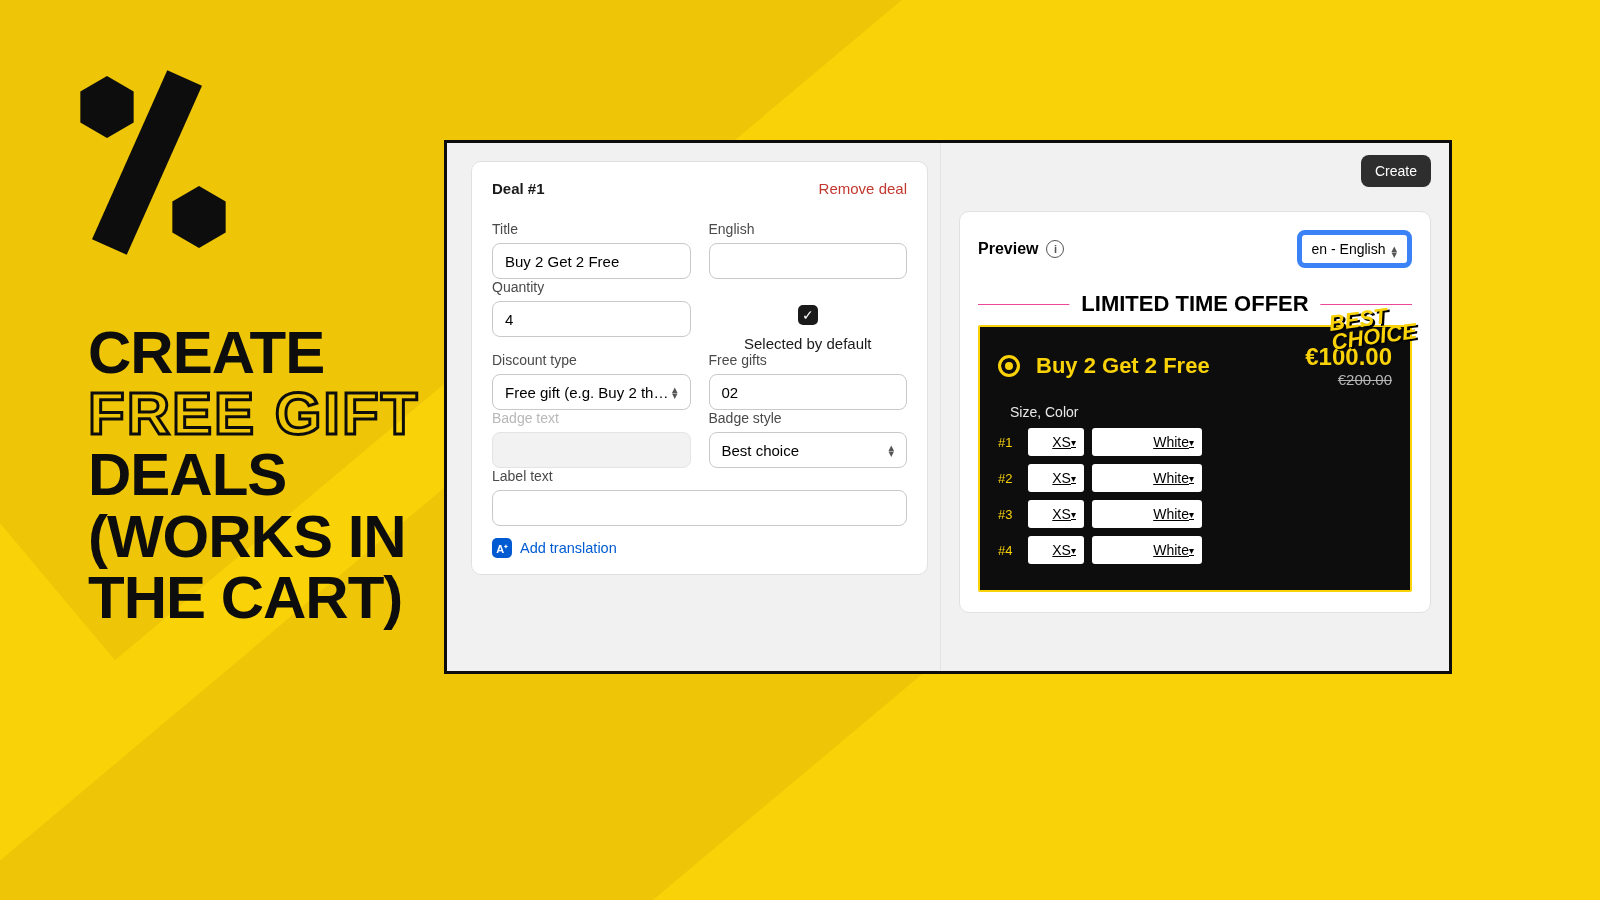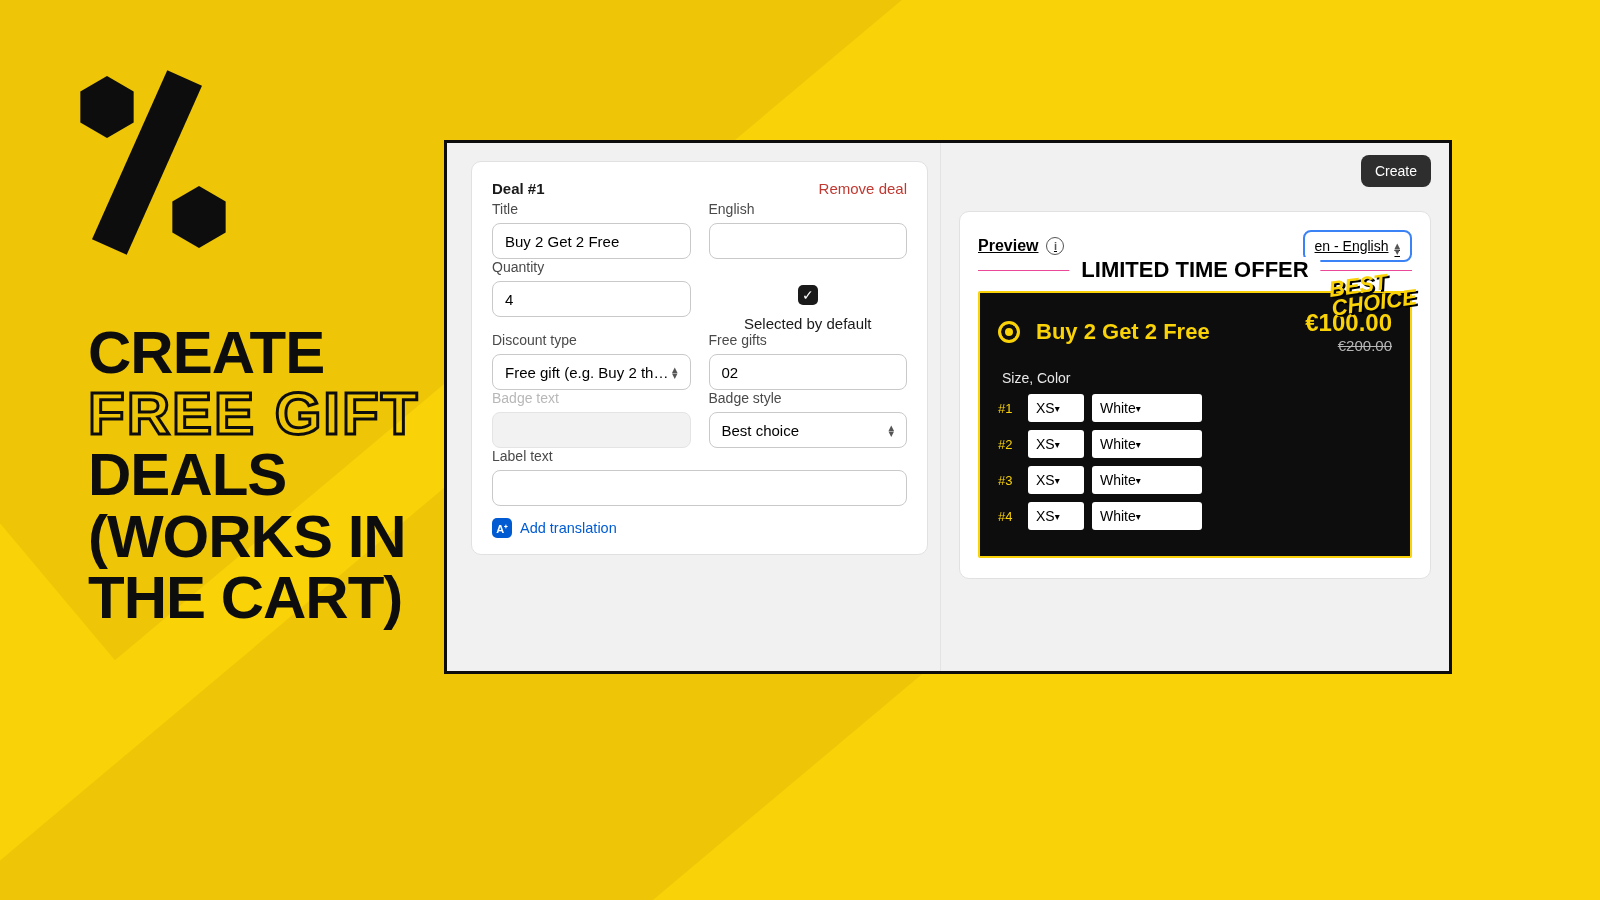--- a/index.html
+++ b/index.html
@@ -85,21 +85,21 @@
   .card {
     background: #fff;
     border: 1px solid #e1e1e3;
     border-radius: 10px;
     padding: 18px 20px 16px;
   }
   .card-head {
     display: flex;
     justify-content: space-between;
     align-items: baseline;
-    margin-bottom: 4px;
+    margin-bottom: 24px;
   }
   .card-title { font-size: 15px; font-weight: 600; color: #1a1a1a; }
   .remove-link { color: #c13830; font-size: 15px; cursor: pointer; }
   .row { display: flex; gap: 18px; margin-bottom: 0; }
   .field { flex: 1; display: flex; flex-direction: column; }
   .flabel { font-size: 14px; color: #4a4a4a; margin-bottom: 6px; }
   .flabel.disabled { color: #b8b8b8; }
   .input, .select {
     height: 36px;
     border: 1px solid #c9c9c9;
@@ -146,27 +146,26 @@
     padding: 8px 14px; font-size: 14px; font-weight: 500;
     cursor: pointer;
   }
   .preview-card {
     background: #fff; border: 1px solid #e1e1e3; border-radius: 10px;
     padding: 18px 18px 20px;
     margin-top: 52px;
   }
   .preview-head {
     display: flex; justify-content: space-between; align-items: center;
-    margin-bottom: 8px;
-    text-decoration: underline;
+    margin-bottom: 36px;
   }
   .ptitle { font-size: 16px; font-weight: 600; display: flex; align-items: center; gap: 8px; }
   .info-ico { width: 18px; height: 18px; border: 1.6px solid #555; border-radius: 50%; display:flex;align-items:center;justify-content:center;font-size:11px;font-weight:700;color:#555; }
   .lang-sel {
-    border: 2px solid #3b82f6; border-radius: 8px; padding: 6px 10px;
+    border: 5px solid #3b82f6; border-radius: 8px; padding: 6px 10px;
     font-size: 14px; display: flex; align-items: flex-end; gap: 6px; cursor: pointer;
   }
   .offer-wrap { border-top: 1px solid #ec4899; position: relative; padding-top: 0; }
   .offer-title {
     text-align: center; font-size: 22px; font-weight: 800;
     background: #fff; display: inline-block; padding: 0 12px;
     position: relative; top: -14px; left: 50%; transform: translateX(-50%);
   }
   .offer-box {
     border: 2px solid #f9d208; background: #0d0d0d;
@@ -184,27 +183,27 @@
   .offer-row1 { display: flex; justify-content: space-between; align-items: center; }
   .radio-wrap { display: flex; align-items: center; gap: 16px; }
   .radio {
     width: 22px; height: 22px; border: 3px solid #f9d208; border-radius: 50%;
     background: #f9d208; box-shadow: inset 0 0 0 4px #0d0d0d;
   }
   .deal-name { color: #f9d208; font-size: 22px; font-weight: 600; }
   .price-col { text-align: right; }
   .price { color: #f9d208; font-size: 24px; font-weight: 700; }
   .old-price { color: #b5b5b5; font-size: 15px; text-decoration: line-through; }
-  .sizecolor { color: #e8e8e8; font-size: 14px; margin: 16px 4px 8px; }
+  .sizecolor { color: #e8e8e8; font-size: 14px; margin: 16px 12px 8px; }
   .variant-row { display: flex; align-items: center; gap: 8px; margin-bottom: 8px; }
   .vnum { color: #f9d208; font-size: 13px; width: 22px; }
   .vsel {
     background: #fff; height: 28px; border-radius: 3px;
-    display: flex; align-items: center; justify-content: flex-start;
-    padding: 0 8px; font-size: 14px; cursor: pointer;
+    display: flex; align-items: center; justify-content: flex-end;
+    padding: 0 8px; font-size: 14px; cursor: pointer; text-decoration: underline;
   }
   .vsel.size { width: 56px; }
   .vsel.color { width: 110px; }
   .caret { font-size: 10px; }
 </style>
 </head>
 <body>
 
 <div class="bg-stripe"></div>
 <div class="bg-stripe2"></div>

